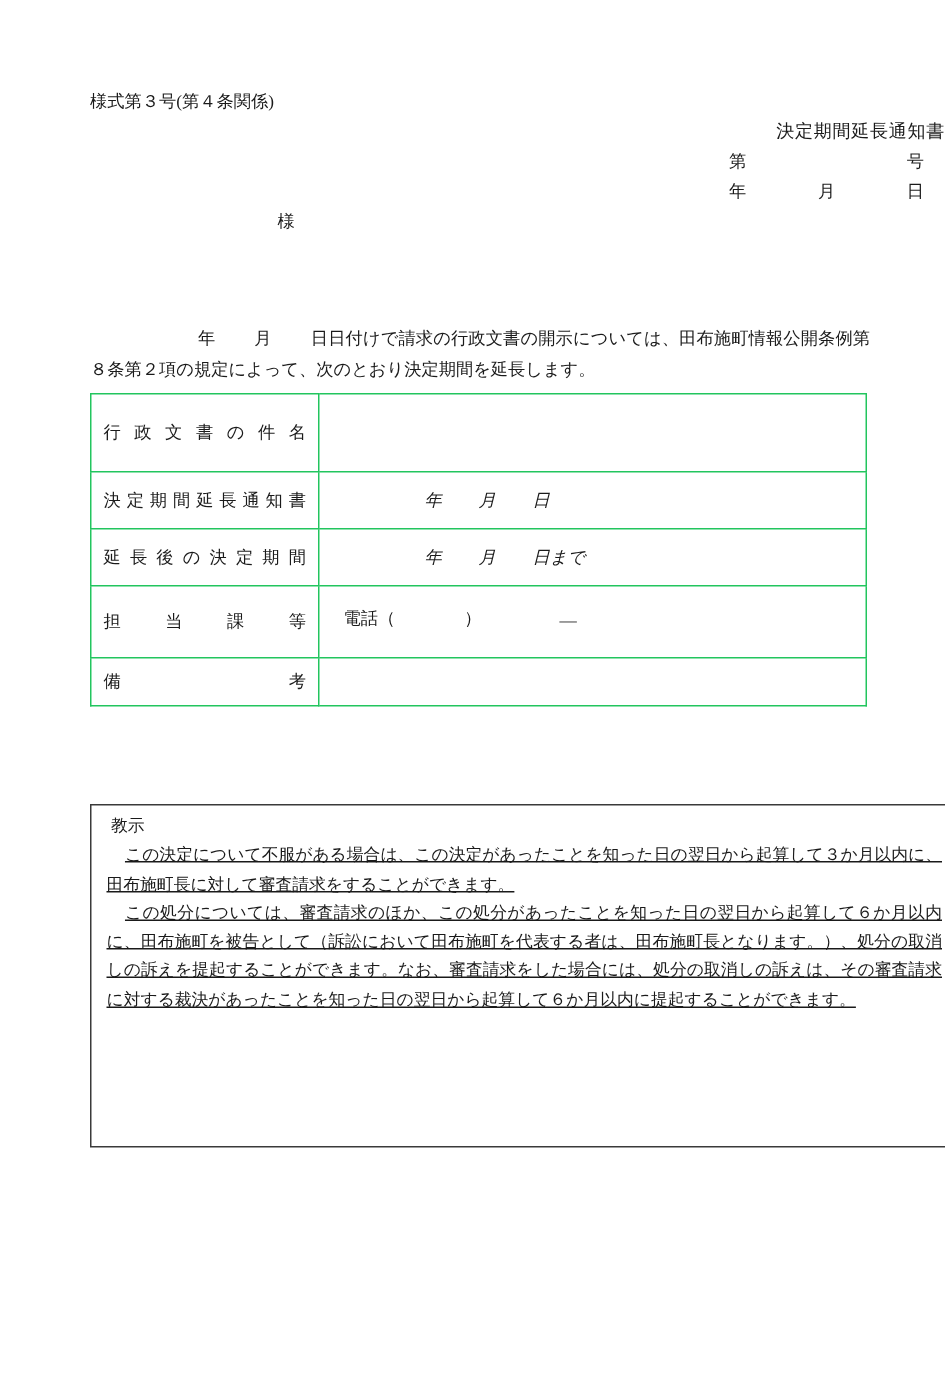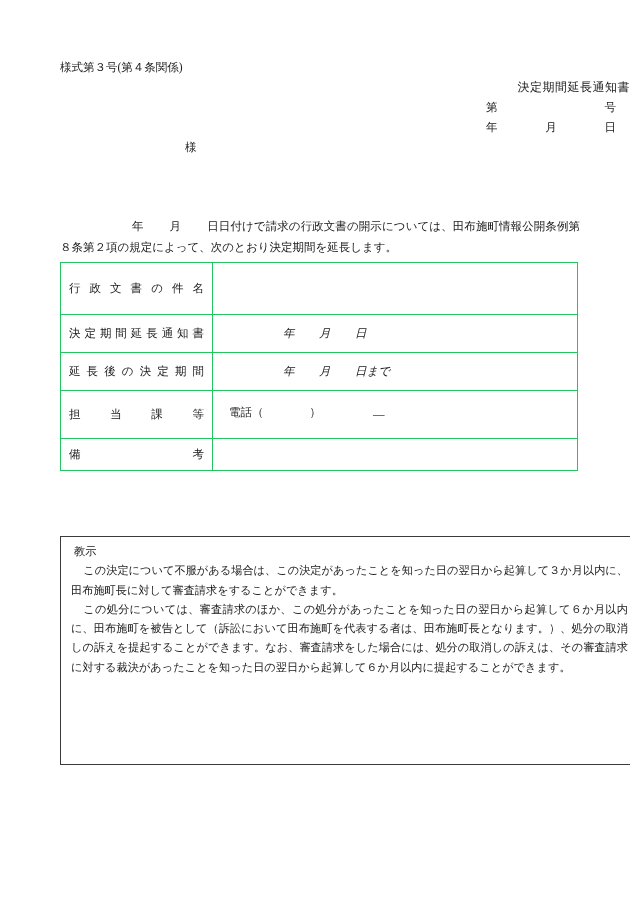--- a/index.html
+++ b/index.html
@@ -180,20 +180,21 @@
     font-size: 11.2px;
     line-height: 1.72;
   }
   .notice .heading {
     margin: 0 0 0 3px;
   }
   .notice p {
     margin: 0;
     text-indent: 1.1em;
     text-align: justify;
+    text-decoration: underline;
   }
 </style>
 </head>
 <body>
 
 <div class="page">
 
   <div class="form-no">様式第３号(第４条関係)</div>
 
   <div class="doc-title">決定期間延長通知書</div>

